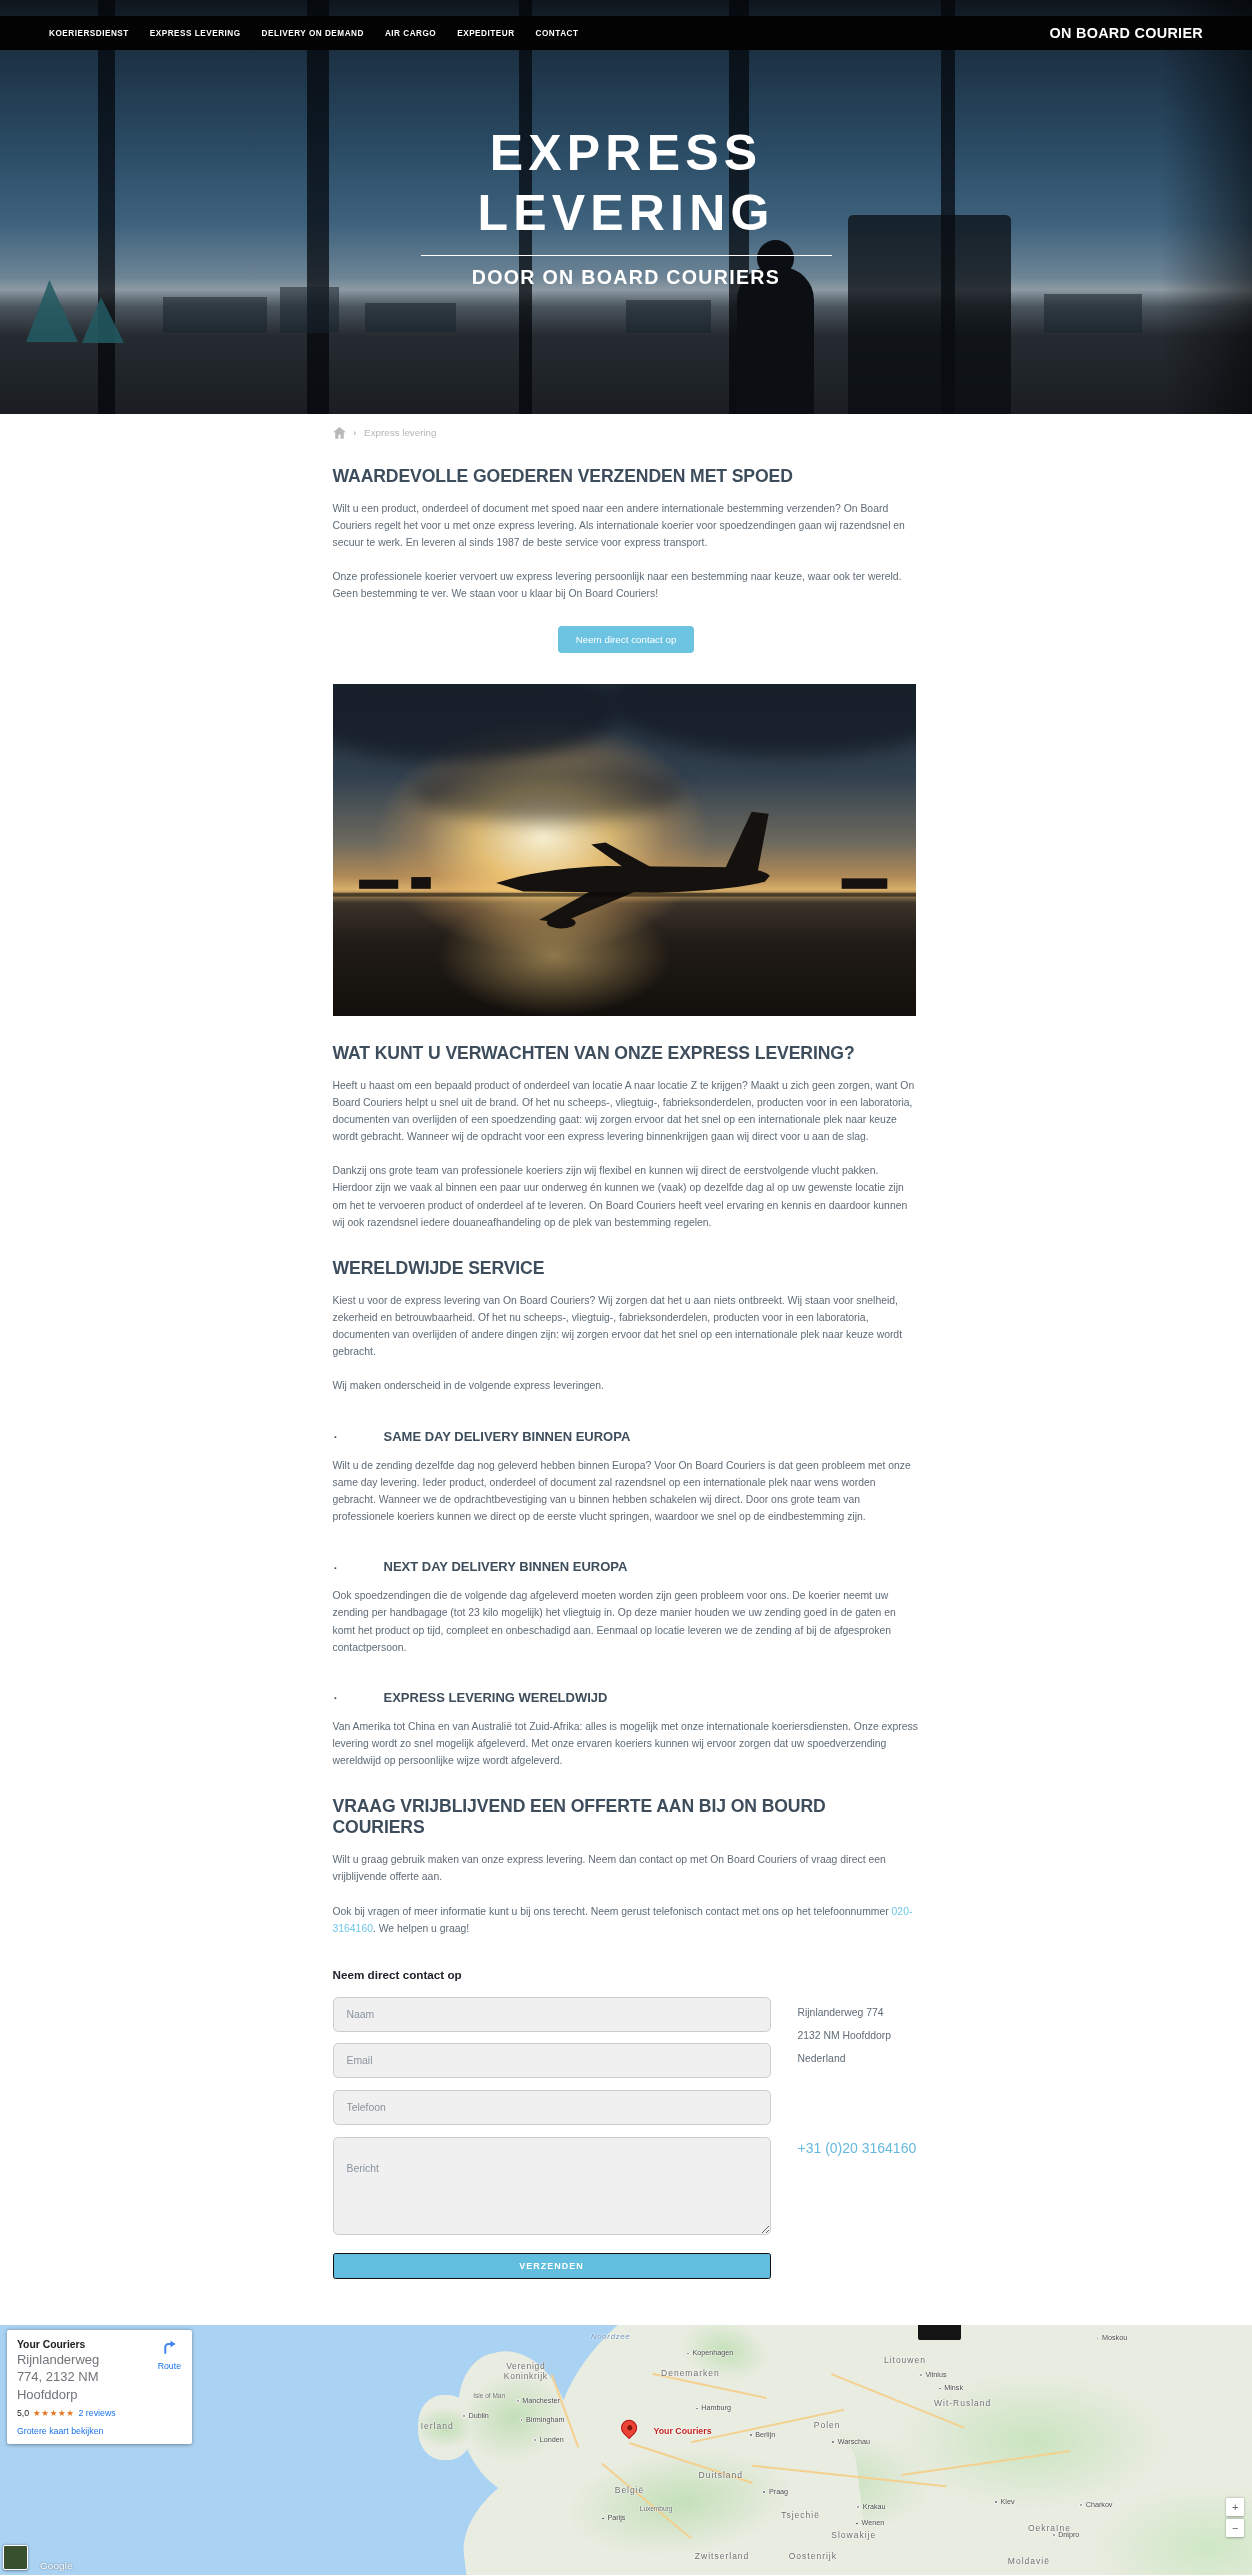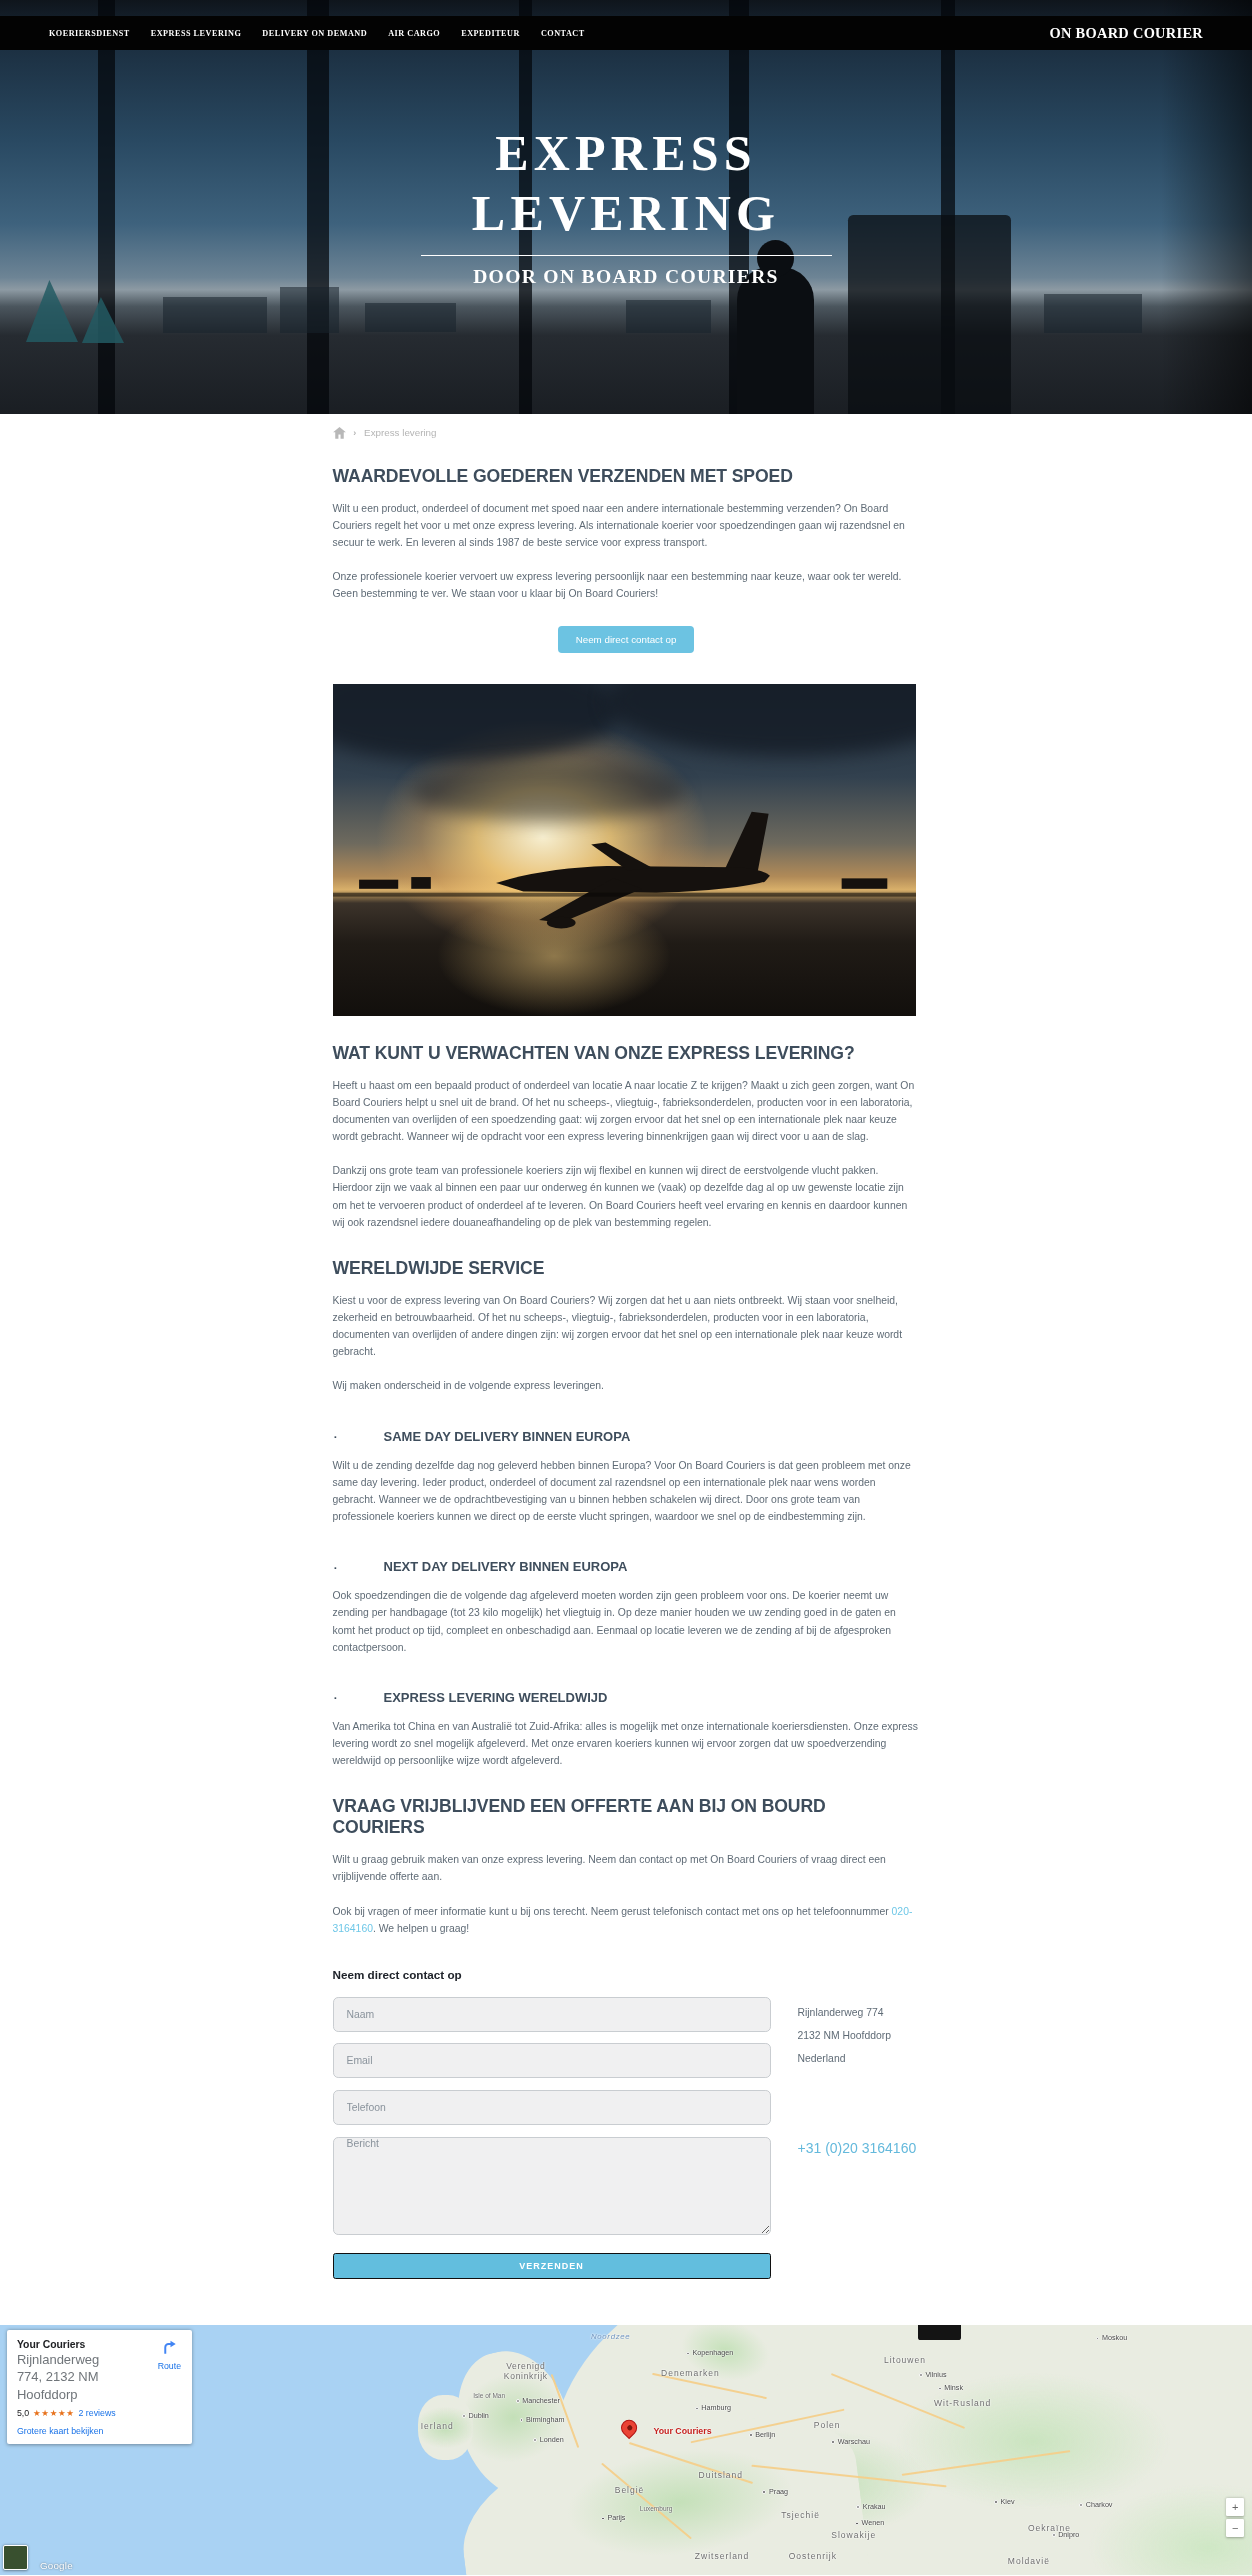--- a/index.html
+++ b/index.html
@@ -1,21 +1,21 @@
 <!DOCTYPE html>
 <html lang="nl" style="font-size:10.4px"><head>
 <meta charset="utf-8">
 <style>
   * { margin:0; padding:0; box-sizing:border-box; }
   html,body { background:#fff; }
   body { width:1252px; font-family:"Liberation Sans", sans-serif; color:#5f6b76; }
 
   
   .hero { position:relative; height:414px; overflow:hidden;
-    background:linear-gradient(180deg,#0f151c 0%,#1c3042 12%,#294962 34%,#3e627d 54%,#6d8495 67%,#8d9aa3 70%,#4b565e 74%,#262b31 81%,#1a1e23 100%);font-family:Liberation Serif, serif;}
+    background:linear-gradient(180deg,#0f151c 0%,#1c3042 12%,#294962 34%,#3e627d 54%,#6d8495 67%,#8d9aa3 70%,#4b565e 74%,#262b31 81%,#1a1e23 100%);}
   .hero .bar { position:absolute; top:0; bottom:0; background:rgba(3,6,10,.72); }
   .bar.b1{left:98px;width:17px} .bar.b2{left:307px;width:22px} .bar.b3{left:519px;width:13px}
   .bar.b4{left:729px;width:19.6px} .bar.b5{left:941px;width:14.4px}
   .hero .bld { position:absolute; background:rgba(24,34,44,.55); filter:blur(0.7px); }
   .bld.s1{left:163px;top:297px;width:104px;height:36px} .bld.s2{left:280px;top:287px;width:59px;height:46px}
   .bld.s3{left:365px;top:303px;width:91px;height:29px} .bld.s4{left:626px;top:300px;width:85px;height:33px}
   .bld.s5{left:1044px;top:294px;width:98px;height:39px}
   .hero .tail { position:absolute; background:#235a63; opacity:.85; clip-path:polygon(0 100%,45% 0,100% 100%); }
   .tail.t1{left:26px;top:280px;width:52px;height:62px} .tail.t2{left:82px;top:297px;width:42px;height:46px}
   .hero .person { position:absolute; left:737px; top:267px; width:77px; height:147px; background:#0b0e12; border-radius:33px 33px 0 0; }
@@ -61,21 +61,21 @@
   .photo svg { position:absolute; left:0; top:0; }
 
   h3.svc { margin-top:34px; position:relative; padding-left:51px; color:#3e4d5c; font-size:13px; font-weight:bold; }
   h3.svc .bullet { position:absolute; left:1.3px; top:1.3px; font-size:11.7px; color:#3e4d5c; }
 
   .form-head { margin-top:31px; color:#20242b; font-size:11.7px; font-weight:bold; }
   .form-grid { display:flex; margin-top:15.7px; }
   .form-col { width:438px; }
   .field { display:block; width:100%; background:#f0f0f1; border:0.7px solid #c9cdd1; border-radius:5.2px;
     height:35px; padding:0 13px; font-size:10.4px; font-family:inherit; color:#444; margin-bottom:11.7px; }
-  textarea.field { height:98px; padding-top:0; resize:vertical; }
+  textarea.field { height:98px; padding-top:25px; resize:vertical; }
   .field::placeholder { color:#8a939c; opacity:1; }
   .send-btn { display:block; width:100%; margin-top:18px; height:26px; background:#62bede; color:#fff;
     border:1.3px solid #101010; border-radius:2.6px; font-size:9px; font-weight:bold; letter-spacing:1px;
     font-family:inherit; cursor:pointer; }
   .addr-col { margin-left:27px; padding-top:5.2px; font-size:10.4px; line-height:2.2; color:#5f6b76; }
   .addr-phone { display:inline-block; margin-top:63px; color:#64b9dc; text-decoration:none; font-size:14px; }
 
   
   .map { position:relative; width:1252px; height:250px; background:#a9d2f3; overflow:hidden; }
   .land { position:absolute; background:#e9ece1; }

